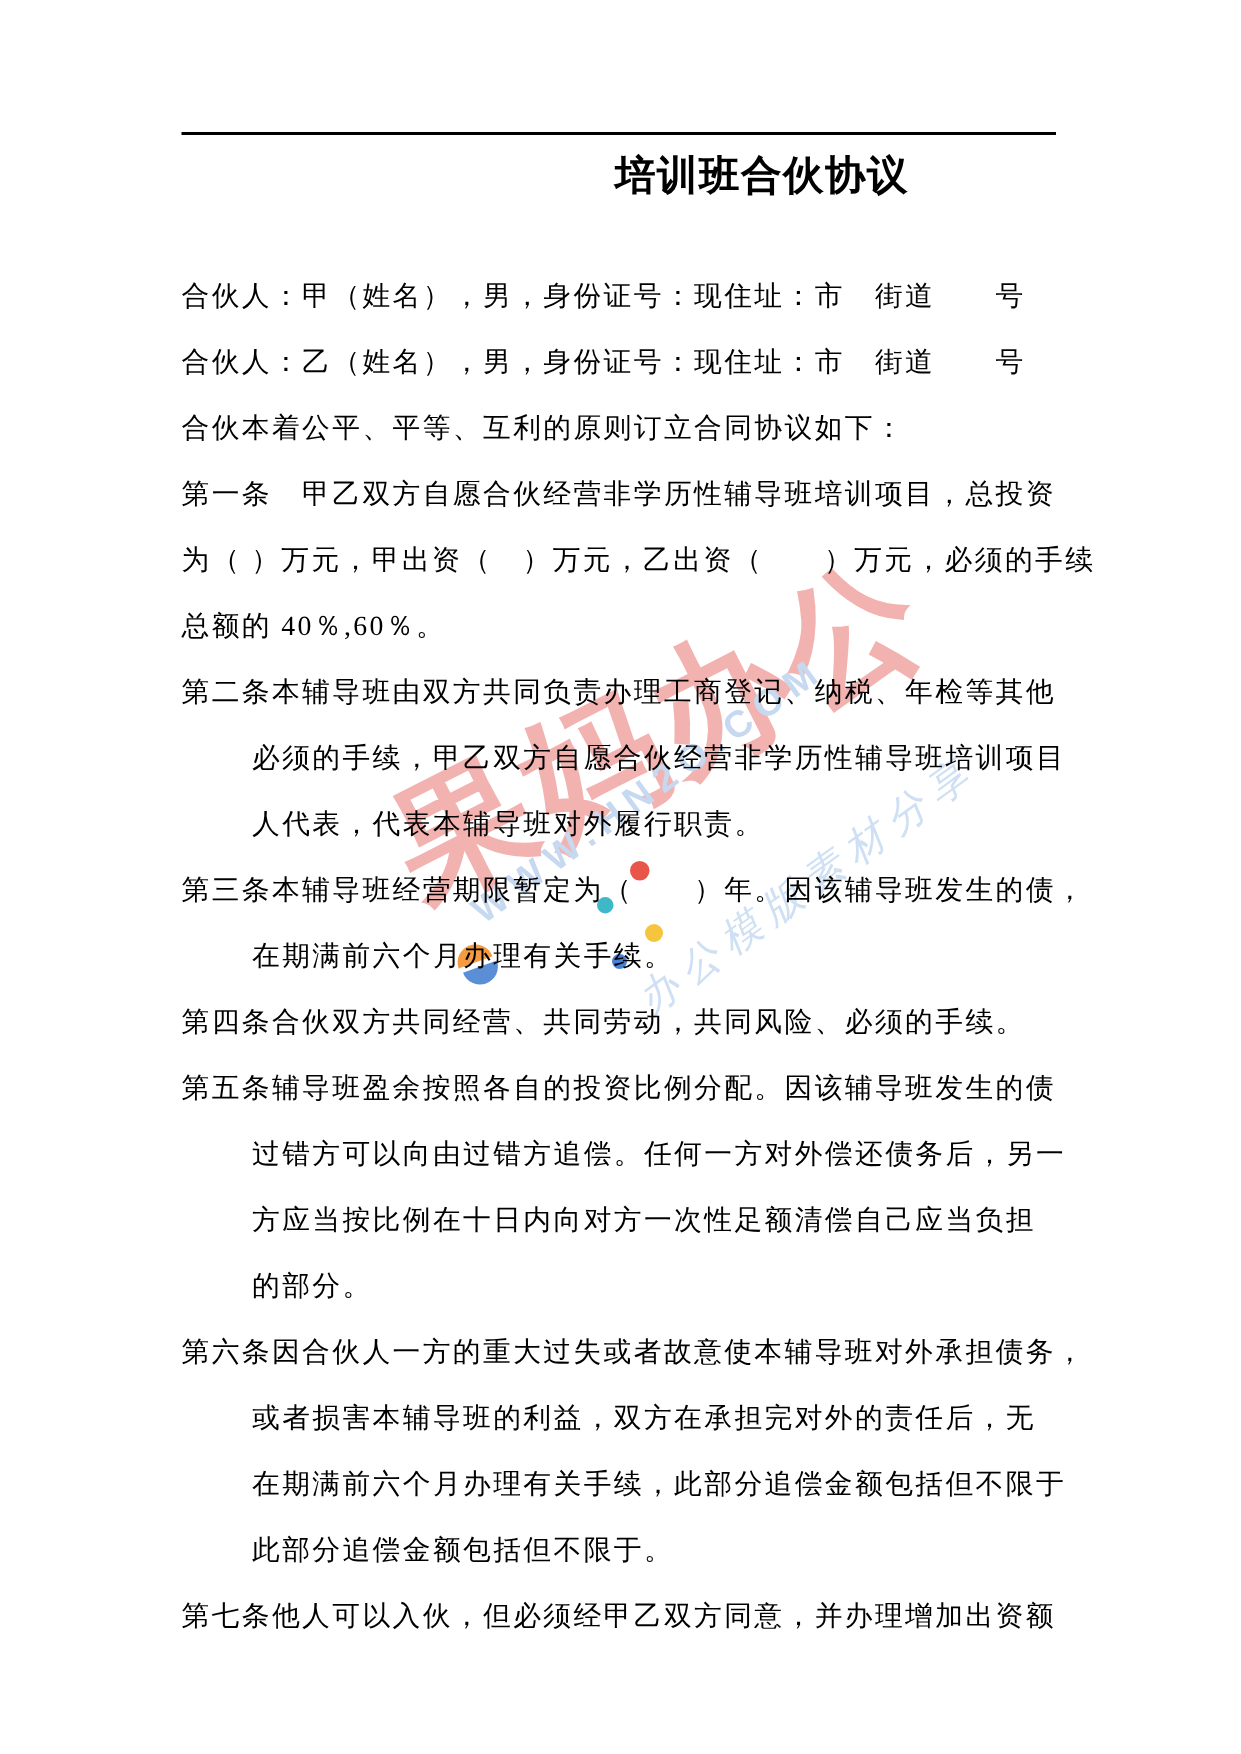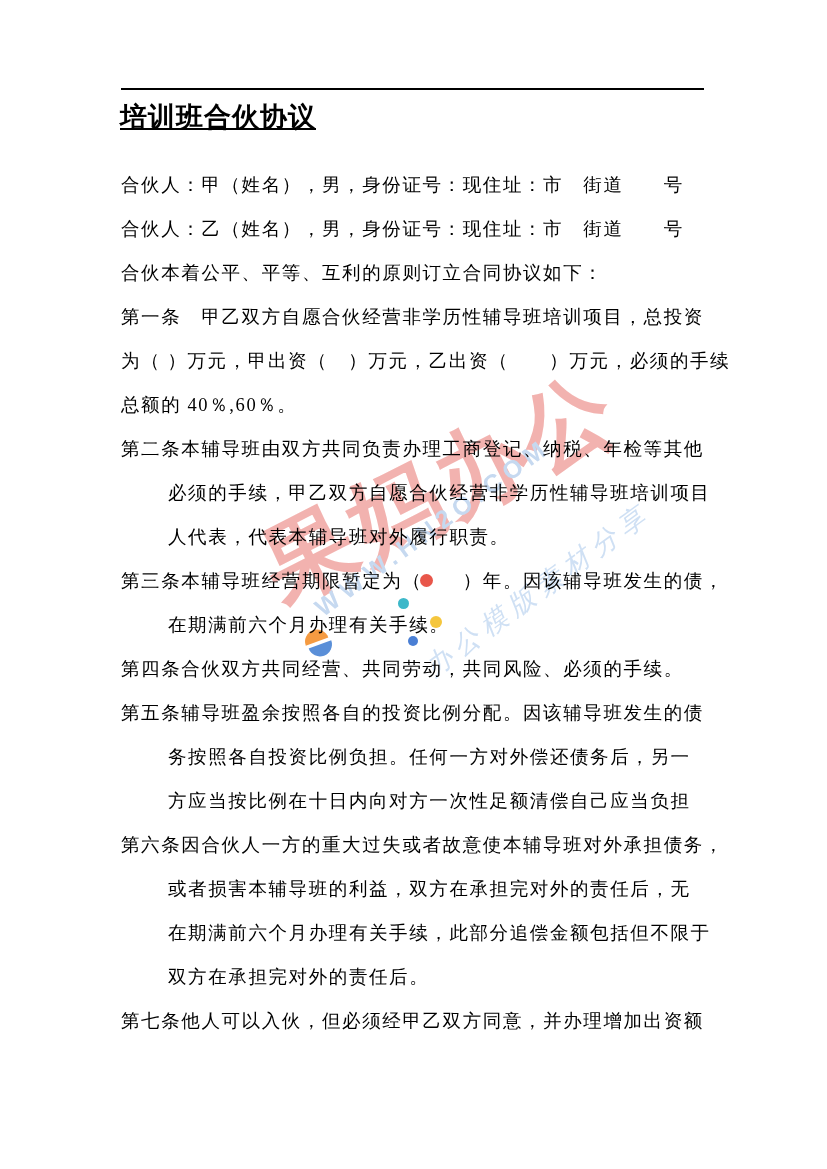--- a/index.html
+++ b/index.html
@@ -46,25 +46,24 @@
     position:absolute;left:310px;top:644px;width:24px;height:12px;
     background:#5a8fd8;border-radius:0 0 12px 12px;transform:rotate(-20deg);
   }
   
   #doc{position:absolute;inset:0;z-index:2;}
   .top-rule{
     position:absolute;left:121px;top:88px;width:583px;height:2px;background:#000;
   }
   .doc-title{
     position:absolute;left:120px;top:99px;width:486px;
-    text-align:left;font-size:27px;font-weight:bold;letter-spacing:1px;
+    text-align:right;font-size:27px;font-weight:bold;letter-spacing:1px;
     white-space:nowrap;
-    text-decoration:underline;
   }
-  #body-lines{position:absolute;left:121px;top:163px;width:600px;}
+  #body-lines{position:absolute;left:121px;top:176px;width:600px;}
   .doc-line{
     height:44px;line-height:44px;font-size:18.5px;letter-spacing:1.6px;
     white-space:pre;
   }
   .doc-line.indent{padding-left:47px;}
 </style>
 </head>
 <body>
 
 <div id="page">
@@ -91,23 +90,24 @@
         <div class="doc-line">第一条　甲乙双方自愿合伙经营非学历性辅导班培训项目，总投资</div>
         <div class="doc-line">为（ ）万元，甲出资（　）万元，乙出资（　　）万元，必须的手续</div>
         <div class="doc-line">总额的 40％,60％。</div>
         <div class="doc-line">第二条本辅导班由双方共同负责办理工商登记、纳税、年检等其他</div>
         <div class="doc-line indent">必须的手续，甲乙双方自愿合伙经营非学历性辅导班培训项目</div>
         <div class="doc-line indent">人代表，代表本辅导班对外履行职责。</div>
         <div class="doc-line">第三条本辅导班经营期限暂定为（　　）年。因该辅导班发生的债，</div>
         <div class="doc-line indent">在期满前六个月办理有关手续。</div>
         <div class="doc-line">第四条合伙双方共同经营、共同劳动，共同风险、必须的手续。</div>
         <div class="doc-line">第五条辅导班盈余按照各自的投资比例分配。因该辅导班发生的债</div>
-        <div class="doc-line indent">务按照各自投资比例负担。任何一方对外偿还债务后，另一</div>
+        <div class="doc-line indent">过错方可以向由过错方追偿。任何一方对外偿还债务后，另一</div>
         <div class="doc-line indent">方应当按比例在十日内向对方一次性足额清偿自己应当负担</div>
+        <div class="doc-line indent">的部分。</div>
         <div class="doc-line">第六条因合伙人一方的重大过失或者故意使本辅导班对外承担债务，</div>
         <div class="doc-line indent">或者损害本辅导班的利益，双方在承担完对外的责任后，无</div>
         <div class="doc-line indent">在期满前六个月办理有关手续，此部分追偿金额包括但不限于</div>
-        <div class="doc-line indent">双方在承担完对外的责任后。</div>
+        <div class="doc-line indent">此部分追偿金额包括但不限于。</div>
         <div class="doc-line">第七条他人可以入伙，但必须经甲乙双方同意，并办理增加出资额</div>
       </div>
   </div>
 
 </div>
 
 </body></html>

